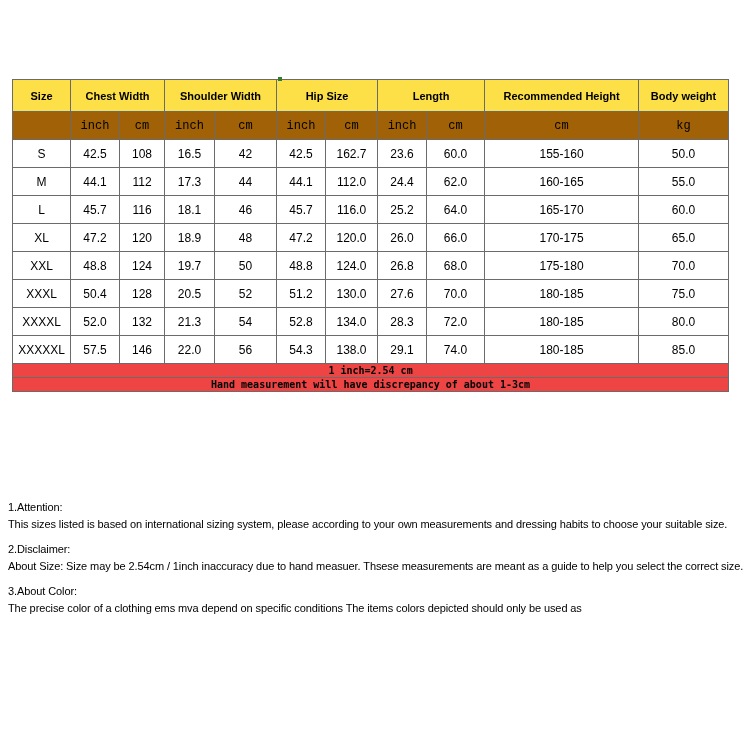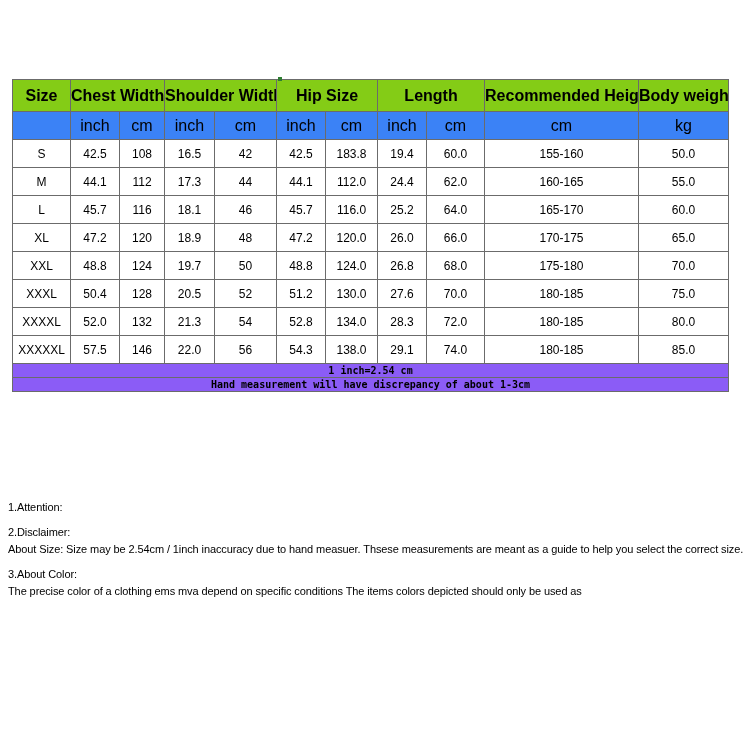--- a/index.html
+++ b/index.html
@@ -22,41 +22,42 @@
   table.size-chart th, table.size-chart td {
     border: 1px solid #6b6b6b;
     text-align: center;
     vertical-align: middle;
     padding: 0;
     overflow: hidden;
     white-space: nowrap;
   }
   tr.group-row th {
     height: 32px;
-    font-size: 16px;
+    font-size: 11px;
     font-weight: bold;
-    background: #84cc16;
+    background: #fde047;
   }
   tr.sub-row td {
     height: 28px;
-    font-size: 16px;
+    font-size: 12px;
     font-weight: normal;
-    background: #3b82f6;
+    background: #a16207;
+    font-family: Liberation Mono, monospace;
   }
   tbody.data-rows td {
     height: 28px;
     font-size: 12px;
     background: #ffffff;
   }
   tr.footnote td {
     height: 14px;
     font-family: "DejaVu Sans Mono", monospace;
     font-weight: bold;
     font-size: 10px;
-    background: #8b5cf6;
+    background: #ef4444;
   }
   
   col.c-size   { width: 58px; }
   col.c-chest-in { width: 49px; }
   col.c-chest-cm { width: 45px; }
   col.c-sh-in  { width: 50px; }
   col.c-sh-cm  { width: 62px; }
   col.c-hip-in { width: 49px; }
   col.c-hip-cm { width: 52px; }
   col.c-len-in { width: 49px; }
@@ -124,22 +125,22 @@
       </tr>
   </thead>
   <tbody class="data-rows" id="table-body">
       <tr>
         <td>S</td>
         <td>42.5</td>
         <td>108</td>
         <td>16.5</td>
         <td>42</td>
         <td>42.5</td>
-        <td>183.8</td>
-        <td>19.4</td>
+        <td>162.7</td>
+        <td>23.6</td>
         <td>60.0</td>
         <td>155-160</td>
         <td>50.0</td>
       </tr>
       <tr>
         <td>M</td>
         <td>44.1</td>
         <td>112</td>
         <td>17.3</td>
         <td>44</td>
@@ -237,20 +238,21 @@
       <td colspan="11">Hand measurement will have discrepancy of about 1-3cm</td>
     </tr>
   </tfoot>
 </table>
 
 <div class="green-marker"></div>
 
 <div class="notes">
   <div class="note-section">
     <div class="note-title">1.Attention:</div>
+    <div class="note-line">This sizes listed is based on international sizing system, please according to your own measurements and dressing habits to choose your suitable size.</div>
   </div>
   <div class="note-section">
     <div class="note-title">2.Disclaimer:</div>
     <div class="note-line">About Size: Size may be 2.54cm / 1inch inaccuracy due to hand measuer. Thsese measurements are meant as a guide to help you select the correct size.</div>
   </div>
   <div class="note-section">
     <div class="note-title">3.About Color:</div>
     <div class="note-line">The precise color of a clothing ems mva depend on specific conditions The items colors depicted should only be used as</div>
   </div>
 </div>

